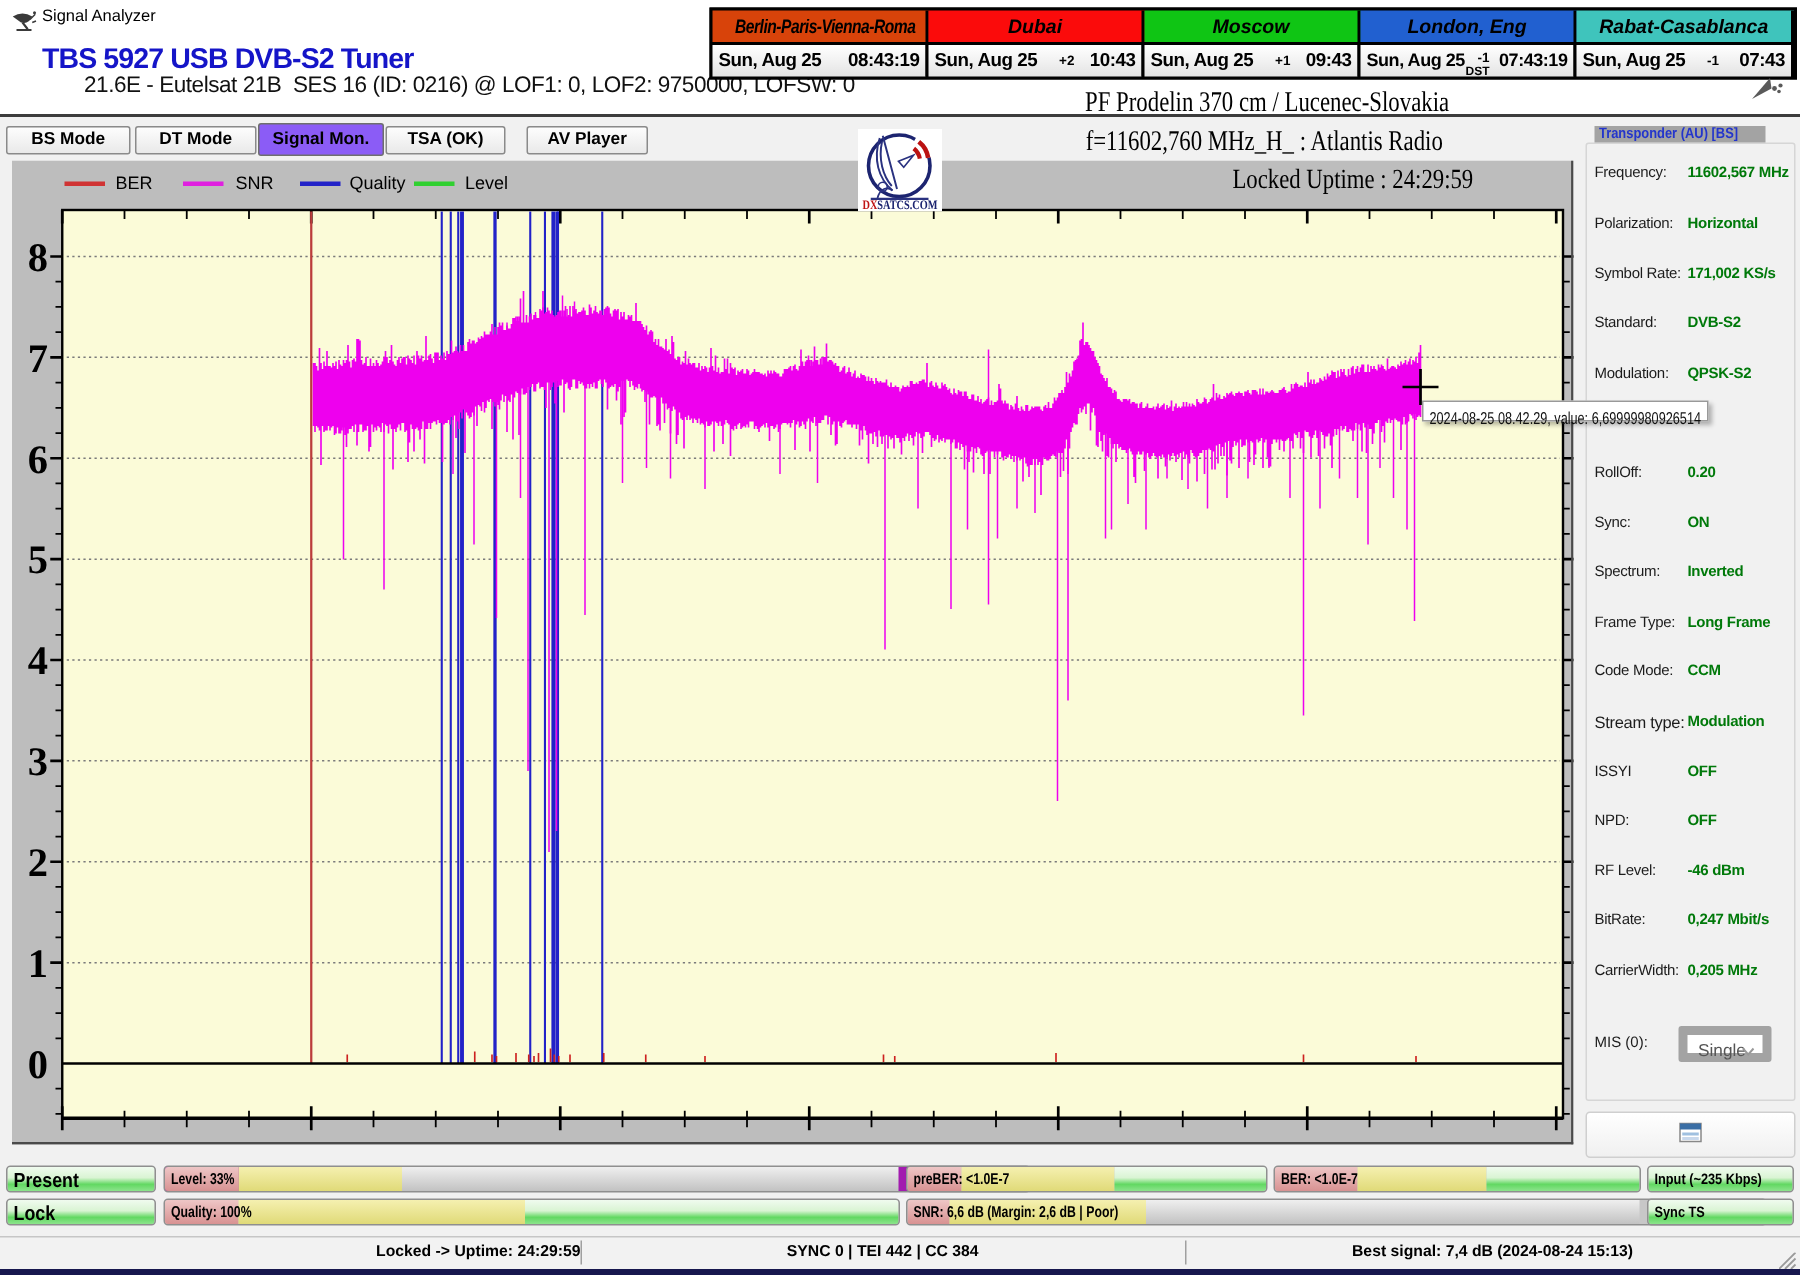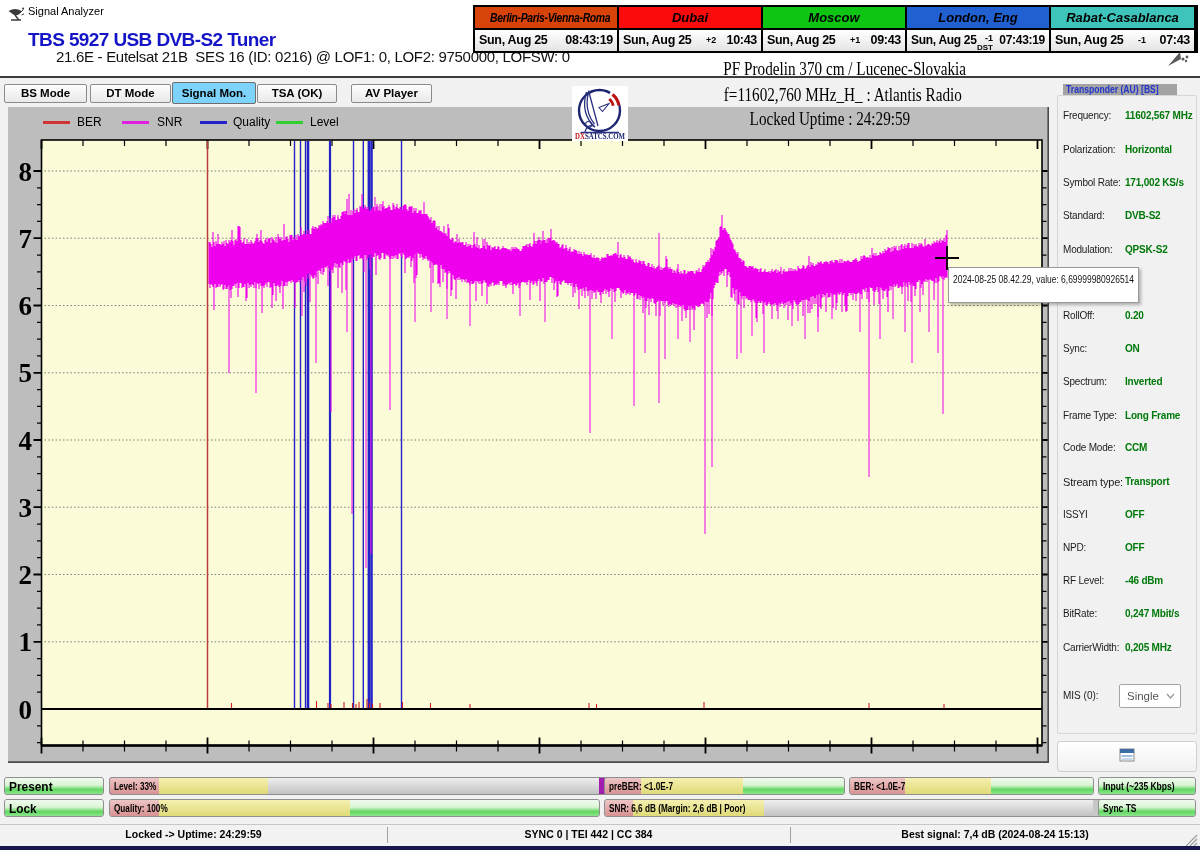--- a/index.html
+++ b/index.html
@@ -60,21 +60,21 @@
     <circle cx="17" cy="9" r="1.6" fill="#5a5a5a"></circle>
     <circle cx="21" cy="7" r="1.4" fill="#5a5a5a"></circle>
     <circle cx="20" cy="11" r="1.2" fill="#5a5a5a"></circle>
 </svg>
 
 <div class="abs serif" style="left:645px;top:58px;width:400px;text-align:center;font-size:19px;color:#000"><span style="display:inline-block;transform:scaleX(.8);transform-origin:center;white-space:nowrap">PF Prodelin 370 cm / Lucenec-Slovakia</span></div>
 <div class="abs serif" style="left:643px;top:84px;width:400px;text-align:center;font-size:19px;color:#000"><span style="display:inline-block;transform:scaleX(.8);transform-origin:center;white-space:nowrap">f=11602,760 MHz_H_ : Atlantis Radio</span></div>
 
 <div class="abs" style="left:4px;top:84px;width:83px;height:19px;background:linear-gradient(#fdfdfd,#e9e9e9);border:1px solid #8a8a8a;border-radius:2px;font-size:11.5px;font-weight:bold;text-align:center;line-height:17px">BS Mode</div>
 <div class="abs" style="left:90px;top:84px;width:81px;height:19px;background:linear-gradient(#fdfdfd,#e9e9e9);border:1px solid #8a8a8a;border-radius:2px;font-size:11.5px;font-weight:bold;text-align:center;line-height:17px">DT Mode</div>
-<div class="abs" style="left:172px;top:82px;width:84px;height:22px;background:#7dd3fc;border:1px solid #6e6e6e;border-radius:2px;font-size:11.5px;font-weight:bold;text-align:center;line-height:20px">Signal Mon.</div>
+<div class="abs" style="left:172px;top:82px;width:84px;height:22px;background:#8b5cf6;border:1px solid #6e6e6e;border-radius:2px;font-size:11.5px;font-weight:bold;text-align:center;line-height:20px">Signal Mon.</div>
 <div class="abs" style="left:257px;top:84px;width:80px;height:19px;background:linear-gradient(#fdfdfd,#e9e9e9);border:1px solid #8a8a8a;border-radius:2px;font-size:11.5px;font-weight:bold;text-align:center;line-height:17px">TSA (OK)</div>
 <div class="abs" style="left:351px;top:84px;width:81px;height:19px;background:linear-gradient(#fdfdfd,#e9e9e9);border:1px solid #8a8a8a;border-radius:2px;font-size:11.5px;font-weight:bold;text-align:center;line-height:17px">AV Player</div>
 
 <svg class="abs" style="left:8px;top:107px" width="1041" height="656" viewBox="8 107 1041 656">
 <rect x="8" y="107" width="1041" height="656" fill="#bdbdbd"></rect>
 <rect x="41.5" y="140" width="1000.5" height="605.5" fill="#fbfbd8" stroke="#000" stroke-width="1.6"></rect>
 <path d="M44.5 641.8H1040M44.5 574.5H1040M44.5 507.2H1040M44.5 440.0H1040M44.5 372.8H1040M44.5 305.5H1040M44.5 238.2H1040M44.5 171.0H1040" stroke="#7a7a7a" stroke-width="1" stroke-dasharray="1.5 2.2" fill="none"></path>
 <text x="32" y="718.5" font-family="Liberation Serif,serif" font-size="27" font-weight="bold" text-anchor="end" fill="#000">0</text>
 <text x="32" y="651.2" font-family="Liberation Serif,serif" font-size="27" font-weight="bold" text-anchor="end" fill="#000">1</text>
 <text x="32" y="584.0" font-family="Liberation Serif,serif" font-size="27" font-weight="bold" text-anchor="end" fill="#000">2</text>
@@ -95,21 +95,21 @@
 <path d="M209 242V284M210 242V288M211 244V284M212 247V285M213 232V287M214 242V310M215 246V284M216 241V288M217 244V287M218 234V287M219 244V284M220 244V287M221 245V285M222 242V284M223 244V290M224 241V289M225 246V285M226 240V289M227 243V289M228 244V287M229 240V285M230 242V290M231 240V298M232 230V289M233 241V286M234 245V286M235 240V284M236 239V288M237 241V283M238 226V297M239 226V288M240 227V283M241 240V283M242 243V288M243 242V287M244 238V287M245 244V284M246 244V301M247 239V298M248 244V283M249 242V288M250 244V285M251 240V287M252 242V284M253 244V285M254 243V288M255 241V282M256 238V288M257 234V283M258 238V284M259 242V289M260 240V283M261 230V286M262 241V313M263 243V286M264 244V288M265 240V285M266 238V283M267 242V287M268 239V282M269 238V282M270 238V288M271 243V287M272 237V308M273 239V295M274 240V283M275 242V286M276 237V301M277 243V286M278 234V285M279 237V287M280 239V293M281 237V286M282 241V281M283 240V309M284 224V286M285 240V286M286 237V282M287 236V286M288 239V282M289 242V281M290 235V281M291 235V283M292 235V280M293 240V282M294 237V282M295 239V308M296 235V283M297 240V282M298 234V282M299 236V280M300 236V283M301 227V278M302 235V280M303 234V277M304 231V292M305 234V281M306 235V286M307 230V275M308 234V279M309 230V273M310 234V302M311 234V275M312 228V277M313 226V279M314 229V278M315 227V275M316 227V277M317 229V271M318 228V284M319 225V270M320 226V271M321 224V274M322 225V268M323 221V275M324 223V272M325 223V267M326 223V268M327 221V266M328 216V286M329 223V268M330 218V271M331 223V268M332 218V270M333 215V273M334 217V267M335 215V263M336 220V268M337 220V264M338 217V288M339 219V267M340 219V268M341 216V263M342 212V293M343 212V265M344 211V261M345 214V262M346 211V290M347 199V263M348 215V259M349 194V263M350 215V263M351 210V262M352 215V258M353 211V260M354 209V258M355 213V256M356 210V261M357 210V261M358 212V256M359 212V255M360 206V259M361 207V258M362 194V258M363 209V260M364 208V272M365 205V255M366 207V255M367 209V260M368 207V258M369 210V255M370 211V269M371 210V254M372 208V258M373 207V257M374 207V257M375 211V253M376 207V275M377 204V256M378 211V255M379 210V259M380 204V260M381 211V258M382 204V253M383 207V253M384 206V259M385 209V259M386 208V254M387 208V256M388 207V255M389 205V257M390 207V259M391 210V259M392 210V256M393 203V259M394 205V256M395 209V258M396 207V255M397 204V259M398 208V259M399 209V254M400 207V253M401 207V256M402 210V258M403 206V253M404 205V255M405 204V273M406 205V259M407 209V258M408 211V257M409 207V258M410 206V256M411 207V267M412 206V261M413 213V258M414 208V283M415 211V254M416 208V278M417 213V275M418 213V253M419 210V254M420 211V258M421 210V254M422 214V257M423 214V260M424 202V258M425 214V259M426 214V256M427 214V259M428 216V261M429 218V260M430 220V268M431 217V261M432 223V263M433 221V283M434 220V265M435 221V265M436 228V264M437 226V265M438 230V284M439 226V283M440 231V287M441 231V265M442 232V269M443 233V282M444 226V269M445 234V273M446 233V272M447 236V289M448 224V274M449 228V271M450 239V273M451 240V296M452 238V290M453 238V275M454 243V279M455 241V280M456 242V299M457 234V278M458 243V280M459 239V277M460 242V280M461 243V279M462 242V282M463 242V279M464 245V280M465 245V282M466 242V279M467 247V283M468 244V282M469 246V283M470 244V285M471 245V281M472 248V284M473 245V284M474 232V283M475 244V281M476 247V301M477 237V281M478 248V282M479 245V284M480 249V281M481 248V284M482 248V296M483 239V283M484 246V280M485 239V282M486 249V283M487 242V304M488 245V286M489 246V287M490 245V284M491 250V286M492 247V283M493 248V282M494 247V286M495 246V285M496 249V284M497 249V285M498 246V283M499 247V285M500 250V281M501 249V281M502 248V281M503 246V286M504 248V284M505 248V286M506 248V288M507 249V285M508 249V284M509 250V283M510 249V285M511 251V282M512 247V285M513 249V294M514 247V284M515 249V284M516 247V286M517 248V285M518 249V283M519 249V288M520 251V286M521 251V283M522 249V282M523 246V282M524 246V282M525 246V283M526 245V282M527 244V285M528 247V282M529 244V280M530 243V300M531 246V283M532 247V281M533 244V285M534 233V284M535 241V281M536 244V283M537 241V286M538 240V281M539 237V279M540 240V301M541 244V281M542 241V282M543 231V278M544 240V284M545 240V282M546 243V282M547 239V282M548 243V280M549 238V280M550 238V277M551 229V277M552 241V283M553 240V278M554 240V290M555 241V283M556 243V281M557 242V297M558 244V296M559 244V281M560 248V284M561 247V285M562 245V282M563 244V281M564 249V280M565 248V283M566 245V283M567 248V283M568 251V285M569 249V283M570 247V283M571 252V286M572 251V283M573 252V297M574 249V287M575 250V293M576 250V284M577 251V287M578 254V290M579 251V309M580 254V289M581 252V289M582 254V296M583 256V288M584 252V291M585 254V298M586 255V287M587 254V291M588 255V296M589 255V291M590 255V290M591 253V290M592 257V299M593 258V291M594 255V293M595 258V292M596 258V299M597 257V290M598 258V292M599 258V292M600 261V295M601 259V303M602 257V292M603 258V294M604 258V291M605 257V289M606 258V294M607 254V290M608 254V292M609 256V297M610 256V291M611 255V288M612 256V289M613 254V289M614 254V292M615 253V302M616 253V291M617 255V288M618 242V288M619 258V288M620 255V290M621 254V298M622 257V292M623 258V294M624 255V293M625 257V290M626 259V295M627 259V293M628 255V294M629 257V292M630 256V295M631 258V293M632 260V293M633 259V293M634 262V296M635 263V295M636 259V293M637 262V299M638 263V299M639 260V295M640 261V300M641 261V296M642 264V298M643 261V313M644 261V297M645 264V301M646 266V308M647 266V301M648 263V298M649 263V315M650 267V299M651 267V302M652 264V298M653 268V299M654 266V303M655 269V304M656 268V316M657 267V302M658 266V301M659 265V300M660 270V316M661 267V301M662 270V301M663 268V305M664 268V301M665 267V303M666 256V301M667 259V301M668 267V305M669 269V307M670 267V304M671 269V305M672 269V305M673 273V303M674 270V306M675 271V304M676 273V308M677 269V304M678 264V307M679 272V305M680 274V307M681 271V306M682 273V321M683 274V305M684 270V309M685 270V311M686 274V318M687 273V310M688 271V310M689 272V306M690 271V310M691 271V306M692 271V310M693 271V308M694 273V330M695 274V310M696 271V305M697 270V306M698 272V307M699 268V307M700 272V306M701 272V304M702 269V303M703 265V304M704 267V305M705 265V301M706 262V302M707 262V318M708 260V302M709 262V314M710 258V299M711 248V293M712 255V316M713 249V299M714 251V288M715 247V285M716 241V282M717 240V283M718 239V283M719 237V276M720 227V272M721 226V275M722 215V273M723 230V271M724 228V276M725 228V269M726 230V269M727 232V287M728 234V275M729 234V272M730 238V277M731 240V297M732 242V298M733 244V288M734 249V294M735 250V301M736 252V290M737 254V289M738 252V304M739 258V305M740 258V292M741 259V296M742 262V299M743 260V296M744 261V308M745 266V296M746 266V299M747 267V298M748 268V300M749 266V300M750 266V300M751 266V302M752 267V300M753 266V299M754 269V301M755 268V303M756 268V318M757 269V322M758 269V303M759 272V301M760 269V303M761 268V303M762 272V301M763 272V314M764 271V303M765 269V302M766 272V305M767 272V306M768 272V304M769 271V302M770 273V304M771 271V305M772 269V319M773 272V304M774 271V305M775 270V303M776 269V305M777 273V311M778 270V305M779 272V303M780 271V307M781 267V304M782 274V302M783 271V304M784 269V308M785 272V303M786 271V305M787 272V302M788 271V320M789 268V301M790 271V306M791 268V303M792 271V305M793 269V309M794 271V300M795 269V302M796 270V304M797 271V305M798 266V321M799 268V304M800 269V302M801 269V302M802 268V300M803 265V316M804 266V300M805 269V300M806 268V299M807 266V300M808 265V313M809 256V301M810 267V313M811 262V297M812 265V309M813 263V296M814 266V304M815 266V298M816 264V304M817 265V295M818 262V317M819 263V294M820 262V307M821 261V309M822 263V298M823 264V294M824 262V297M825 262V295M826 261V312M827 262V293M828 262V298M829 264V297M830 261V297M831 261V293M832 260V295M833 262V308M834 263V294M835 260V295M836 260V310M837 260V303M838 261V293M839 263V295M840 259V294M841 263V292M842 259V312M843 263V295M844 261V293M845 261V305M846 262V311M847 261V311M848 260V296M849 261V293M850 262V293M851 262V295M852 262V293M853 260V300M854 260V293M855 259V294M856 258V301M857 260V294M858 262V293M859 261V292M860 261V294M861 256V294M862 259V299M863 256V289M864 255V290M865 256V292M866 258V288M867 257V299M868 257V292M869 258V302M870 255V287M871 258V288M872 248V288M873 255V291M874 253V305M875 256V292M876 253V290M877 256V287M878 255V292M879 255V304M880 252V287M881 253V288M882 254V290M883 251V299M884 253V291M885 249V291M886 251V289M887 250V297M888 247V312M889 248V291M890 248V286M891 252V290M892 247V286M893 251V287M894 246V284M895 248V287M896 246V286M897 250V284M898 251V288M899 246V288M900 250V286M901 245V287M902 244V294M903 249V287M904 246V282M905 244V286M906 248V283M907 245V287M908 243V301M909 243V282M910 248V285M911 248V302M912 243V283M913 248V286M914 244V286M915 246V296M916 244V289M917 246V282M918 247V282M919 243V280M920 245V280M921 243V288M922 244V284M923 246V295M924 247V281M925 239V282M926 246V279M927 245V282M928 244V280M929 244V280M930 245V279M931 246V280M932 243V281M933 244V281M934 241V300M935 243V283M936 242V278M937 240V283M938 243V282M939 241V281M940 239V276M941 243V277M942 240V279M943 241V276M944 238V280M945 242V278M946 235V277M947 230V278" stroke="#ee00ee" stroke-width="1.1" fill="none"></path>
 <path d="M229 271V373M256 270V393M302 264V316M316 259V363M331 251V412M347 245V332M352 244V514M366 241V568M371 240V554M390 239V410M415 241V322M431 247V312M447 260V319M470 270V326M520 272V316M545 267V322M590 278V433M612 278V339M634 283V406M645 287V353M659 290V403M665 291V359M678 294V339M690 296V342M705 290V534M712 280V467M737 279V359M741 283V353M752 290V336M764 292V353M778 293V319M792 292V326M805 289V339M818 285V332M832 284V319M846 282V312M860 280V332M869 278V477M880 277V339M893 274V319M905 271V332M912 270V363M920 270V312M929 268V332M938 267V353M943 265V414M338 233V215M345 231V211M357 227V208M362 226V205M368 225V210M378 224V206M385 224V211M392 224V215M375 224V197M383 224V201M541 255V240M548 254V238M555 256V242M659 279V233M722 244V237M726 245V235M930 257V245M940 255V244" stroke="#ee00ee" stroke-width="1" fill="none"></path>
 <path d="M231.5 708V703M316.5 708V701M328 708V703M331 708V704M344 708V702M352.5 708V703M356 708V704M359 708V702M367 708V699M369.5 708V703M372.5 708V704M380 708V703M402.5 708V702M430.5 708V703M470 708V704M589 708V703M596.5 708V704M704 708V702M869 708V703M944 708V704" stroke="#cc2020" stroke-width="1.1" fill="none"></path>
 <path d="M41.5 709H1042" stroke="#000" stroke-width="1.8"></path>
 <path d="M41.5 745.5H1042" stroke="#000" stroke-width="2.4"></path>
 <path d="M935 258H959M947 246V270" stroke="#000" stroke-width="1.8" fill="none"></path>
 <path d="M1048.2 107V763" stroke="#4a4a4a" stroke-width="1.6"></path>
 <path d="M8 762.2H1049" stroke="#4a4a4a" stroke-width="1.8"></path>
 </svg>
 
-<div class="abs" style="left:660px;top:108px;width:340px;text-align:center;font-size:18.5px"><span class="serif" style="display:inline-block;transform:scaleX(.82);transform-origin:center;white-space:nowrap">Locked Uptime : 24:29:59</span></div>
+<div class="abs" style="left:660px;top:108px;width:340px;text-align:right;font-size:18.5px"><span class="serif" style="display:inline-block;transform:scaleX(.82);transform-origin:center;white-space:nowrap">Locked Uptime : 24:29:59</span></div>
 <div class="abs" style="left:43px;top:121px;width:27px;height:2.6px;background:#d03333"></div>
 <div class="abs" style="left:77px;top:115px;font-size:12px;color:#000">BER</div>
 <div class="abs" style="left:122px;top:121px;width:27px;height:2.6px;background:#e020e0"></div>
 <div class="abs" style="left:157px;top:115px;font-size:12px;color:#000">SNR</div>
 <div class="abs" style="left:200px;top:121px;width:27px;height:2.6px;background:#2222c8"></div>
 <div class="abs" style="left:233px;top:115px;font-size:12px;color:#000">Quality</div>
 <div class="abs" style="left:276px;top:121px;width:27px;height:2.6px;background:#30d030"></div>
 <div class="abs" style="left:310px;top:115px;font-size:12px;color:#000">Level</div>
 
 <svg class="abs" style="left:572px;top:86px" width="56" height="55" viewBox="0 0 56 55">
@@ -142,44 +142,44 @@
 <div class="abs" style="left:1125px;top:310px;font-size:10px;letter-spacing:-0.2px;font-weight:bold;color:#00790a;white-space:nowrap">0.20</div>
 <div class="abs" style="left:1063px;top:343px;font-size:10px;letter-spacing:-0.2px;color:#1c1c1c;white-space:nowrap">Sync:</div>
 <div class="abs" style="left:1125px;top:343px;font-size:10px;letter-spacing:-0.2px;font-weight:bold;color:#00790a;white-space:nowrap">ON</div>
 <div class="abs" style="left:1063px;top:376px;font-size:10px;letter-spacing:-0.2px;color:#1c1c1c;white-space:nowrap">Spectrum:</div>
 <div class="abs" style="left:1125px;top:376px;font-size:10px;letter-spacing:-0.2px;font-weight:bold;color:#00790a;white-space:nowrap">Inverted</div>
 <div class="abs" style="left:1063px;top:410px;font-size:10px;letter-spacing:-0.2px;color:#1c1c1c;white-space:nowrap">Frame Type:</div>
 <div class="abs" style="left:1125px;top:410px;font-size:10px;letter-spacing:-0.2px;font-weight:bold;color:#00790a;white-space:nowrap">Long Frame</div>
 <div class="abs" style="left:1063px;top:442px;font-size:10px;letter-spacing:-0.2px;color:#1c1c1c;white-space:nowrap">Code Mode:</div>
 <div class="abs" style="left:1125px;top:442px;font-size:10px;letter-spacing:-0.2px;font-weight:bold;color:#00790a;white-space:nowrap">CCM</div>
 <div class="abs" style="left:1063px;top:476px;font-size:11px;letter-spacing:-0.2px;color:#1c1c1c;white-space:nowrap">Stream type:</div>
-<div class="abs" style="left:1125px;top:476px;font-size:10px;letter-spacing:-0.2px;font-weight:bold;color:#00790a;white-space:nowrap">Transport</div>
+<div class="abs" style="left:1125px;top:476px;font-size:10px;letter-spacing:-0.2px;font-weight:bold;color:#00790a;white-space:nowrap">Modulation</div>
 <div class="abs" style="left:1063px;top:509px;font-size:10px;letter-spacing:-0.2px;color:#1c1c1c;white-space:nowrap">ISSYI</div>
 <div class="abs" style="left:1125px;top:509px;font-size:10px;letter-spacing:-0.2px;font-weight:bold;color:#00790a;white-space:nowrap">OFF</div>
 <div class="abs" style="left:1063px;top:542px;font-size:10px;letter-spacing:-0.2px;color:#1c1c1c;white-space:nowrap">NPD:</div>
 <div class="abs" style="left:1125px;top:542px;font-size:10px;letter-spacing:-0.2px;font-weight:bold;color:#00790a;white-space:nowrap">OFF</div>
 <div class="abs" style="left:1063px;top:575px;font-size:10px;letter-spacing:-0.2px;color:#1c1c1c;white-space:nowrap">RF Level:</div>
 <div class="abs" style="left:1125px;top:575px;font-size:10px;letter-spacing:-0.2px;font-weight:bold;color:#00790a;white-space:nowrap">-46 dBm</div>
 <div class="abs" style="left:1063px;top:608px;font-size:10px;letter-spacing:-0.2px;color:#1c1c1c;white-space:nowrap">BitRate:</div>
 <div class="abs" style="left:1125px;top:608px;font-size:10px;letter-spacing:-0.2px;font-weight:bold;color:#00790a;white-space:nowrap">0,247 Mbit/s</div>
 <div class="abs" style="left:1063px;top:642px;font-size:10px;letter-spacing:-0.2px;color:#1c1c1c;white-space:nowrap">CarrierWidth:</div>
 <div class="abs" style="left:1125px;top:642px;font-size:10px;letter-spacing:-0.2px;font-weight:bold;color:#00790a;white-space:nowrap">0,205 MHz</div>
 <div class="abs" style="left:1063px;top:690px;font-size:10px;color:#1c1c1c">MIS (0):</div>
-<div class="abs" style="left:1119px;top:684px;width:62px;height:24px;background:#fff;border:1px solid #a3a3a3;border-radius:2px;font-size:11.5px;color:#555;line-height:22px;padding-left:7px">Single<svg style="position:absolute;right:5px;top:8px" width="9" height="7" viewBox="0 0 9 7">
+<div class="abs" style="left:1119px;top:684px;width:62px;height:24px;background:#fff;border:6px solid #a3a3a3;border-radius:2px;font-size:11.5px;color:#555;line-height:22px;padding-left:7px">Single<svg style="position:absolute;right:5px;top:8px" width="9" height="7" viewBox="0 0 9 7">
       <path d="M1 1 L4.5 5 L8 1" stroke="#999" stroke-width="1.3" fill="none"></path>
     </svg></div>
 <div class="abs" style="left:1057px;top:741px;width:140px;height:31px;background:linear-gradient(#ffffff,#f0f0f0);border:1px solid #cfcfcf;border-radius:3px"></div>
 <svg class="abs" style="left:1119px;top:748px" width="16" height="15" viewBox="0 0 16 15">
 <rect x="1" y="1" width="14" height="12" fill="#fff" stroke="#888" stroke-width="1"></rect>
 <rect x="1" y="1" width="14" height="4" fill="#3a6ea5"></rect>
 <rect x="2.5" y="7" width="11" height="2" fill="#9fc0e0"></rect>
 <rect x="2.5" y="10" width="11" height="2" fill="#c8d8ec"></rect>
 </svg>
 
-<div class="abs" style="left:948px;top:267px;width:191px;height:36px;background:#fff;border:1px solid #999;box-shadow:2px 2px 3px rgba(0,0,0,.28)"><svg width="189" height="20">
+<div class="abs" style="left:948px;top:267px;width:191px;height:14px;background:#fff;border:1px solid #999;box-shadow:2px 2px 3px rgba(0,0,0,.28)"><svg width="189" height="20">
       <text x="4" y="14.5" font-size="11.5" fill="#111" font-family="Liberation Sans,sans-serif" textLength="181" lengthAdjust="spacingAndGlyphs">2024-08-25 08.42.29, value: 6,69999980926514</text>
     </svg></div>
 
 <div class="abs" style="left:4px;top:777px;width:100px;height:18px;border:1px solid #8f8f8f;border-radius:3px;overflow:hidden;background:#c7c7c7">
     <div style="position:absolute;left:0px;top:0;width:98px;height:100%;background:linear-gradient(180deg,#f0fbef 0%,#d9f4d3 45%,#62d862 72%,#8ce48c 100%)"></div>
     <div style="position:absolute;left:4px;top:0;font-size:13.5px;font-weight:bold;line-height:17px;color:#000;white-space:nowrap;transform:scaleX(0.88);transform-origin:left center">Present</div>
   </div>
 <div class="abs" style="left:4px;top:799px;width:100px;height:18px;border:1px solid #8f8f8f;border-radius:3px;overflow:hidden;background:#c7c7c7">
     <div style="position:absolute;left:0px;top:0;width:98px;height:100%;background:linear-gradient(180deg,#f0fbef 0%,#d9f4d3 45%,#62d862 72%,#8ce48c 100%)"></div>
     <div style="position:absolute;left:4px;top:0;font-size:13.5px;font-weight:bold;line-height:17px;color:#000;white-space:nowrap;transform:scaleX(0.88);transform-origin:left center">Lock</div>
@@ -219,19 +219,19 @@
     <div style="position:absolute;left:4px;top:0;font-size:10px;font-weight:bold;line-height:17px;color:#000;white-space:nowrap;transform:scaleX(0.85);transform-origin:left center">Input (~235 Kbps)</div>
   </div>
 <div class="abs" style="left:1098px;top:799px;width:98px;height:18px;border:1px solid #8f8f8f;border-radius:3px;overflow:hidden;background:#c7c7c7">
     <div style="position:absolute;left:0px;top:0;width:96px;height:100%;background:linear-gradient(180deg,#f0fbef 0%,#d9f4d3 45%,#62d862 72%,#8ce48c 100%)"></div>
     <div style="position:absolute;left:4px;top:0;font-size:10px;font-weight:bold;line-height:17px;color:#000;white-space:nowrap;transform:scaleX(0.85);transform-origin:left center">Sync TS</div>
   </div>
 
 <div class="abs" style="left:0;top:824px;width:1200px;height:22px;background:#f2f2f2;border-top:1px solid #c6c6c6"></div>
 <div class="abs" style="left:387px;top:827px;width:1px;height:16px;background:#a0a0a0"></div>
 <div class="abs" style="left:790px;top:827px;width:1px;height:16px;background:#a0a0a0"></div>
-<div class="abs" style="left:0;top:828px;width:387px;text-align:center;font-size:10.5px;font-weight:bold;color:#000">Locked -&gt; Uptime: 24:29:59</div>
+<div class="abs" style="left:0;top:828px;width:387px;text-align:right;font-size:10.5px;font-weight:bold;color:#000">Locked -&gt; Uptime: 24:29:59</div>
 <div class="abs" style="left:387px;top:828px;width:403px;text-align:center;font-size:10.5px;font-weight:bold;color:#000">SYNC 0 | TEI 442 | CC 384</div>
 <div class="abs" style="left:790px;top:828px;width:410px;text-align:center;font-size:10.5px;font-weight:bold;color:#000">Best signal: 7,4 dB (2024-08-24 15:13)</div>
 <svg class="abs" style="left:1186px;top:835px" width="12" height="11" viewBox="0 0 12 11">
     <path d="M11 0 L0 11 M11 4 L4 11 M11 8 L8 11" stroke="#9a9a9a" stroke-width="1.2"></path>
   </svg>
 <div class="abs" style="left:0;top:846px;width:1200px;height:4px;background:#17174e"></div>
 
 </body></html>

